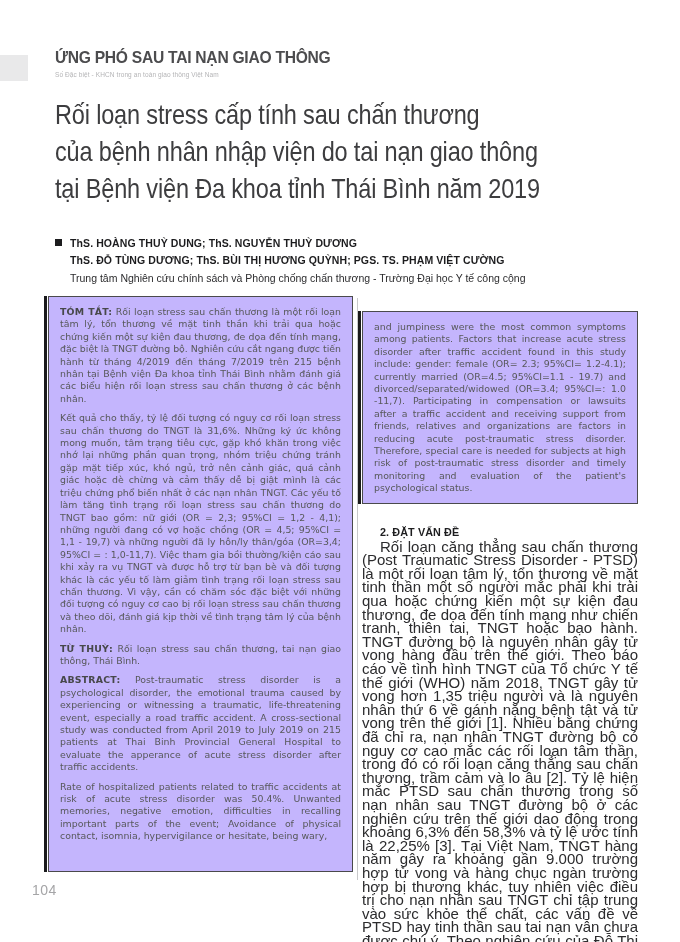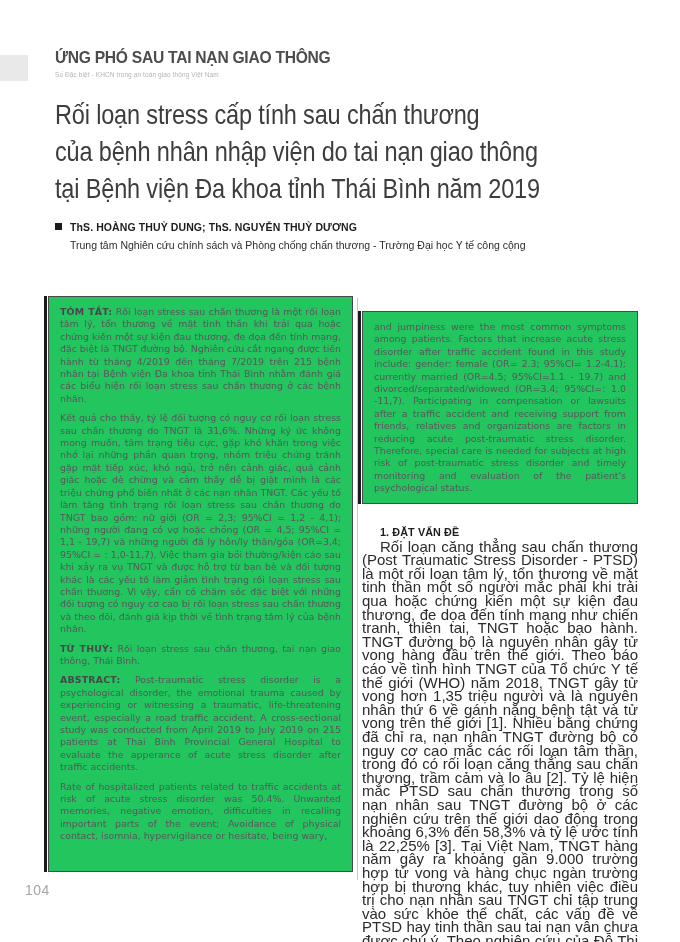--- a/index.html
+++ b/index.html
@@ -21,35 +21,35 @@
 
   
   .article-title{
     position:absolute;left:55px;top:96px;width:640px;margin:0;
     font-size:28px;font-weight:500;color:#3d3d3f;line-height:37px;
     transform:scaleX(0.84);transform-origin:left top;white-space:nowrap;
     letter-spacing:-0.2px;
   }
 
   
-  .authors{position:absolute;left:55px;top:219px;width:600px;}
+  .authors{position:absolute;left:55px;top:235px;width:600px;}
   .author-line{font-size:10.5px;font-weight:700;color:#1c1c1e;line-height:17px;padding-left:15px;letter-spacing:0.1px;}
   .author-line.first{padding-left:0;}
   .sq-bullet{display:inline-block;width:7px;height:7px;background:#1c1c1e;margin-right:8px;vertical-align:1px;}
   .affiliation{font-size:10.5px;font-weight:400;color:#2b2b2d;line-height:17px;padding-left:15px;margin-top:1px;}
 
   
   .columns{position:absolute;left:48px;top:296px;width:590px;}
   .col-left{position:absolute;left:0;top:0;width:305px;}
   .col-right{position:absolute;left:314px;top:15px;width:276px;}
   .col-sep{position:absolute;left:308.5px;top:2px;width:1px;height:582px;background:#c9c9cb;}
 
   
   .vbox{
-    position:relative;border:1px solid #4a4a4c;background:#22c55e;
+    position:relative;border:1px solid #4a4a4c;background:#c4b5fd;
     padding:9px 11px 8px 11px;box-sizing:border-box;
     font-family:"DejaVu Sans",sans-serif;font-size:9.4px;color:#57585a;
     line-height:12.4px;text-align:justify;
   }
   .vbox::before{
     content:"";position:absolute;left:-5px;top:-1px;bottom:-1px;width:2.5px;background:#1a1a1c;
   }
   .vbox p{margin:0 0 7px 0;}
   .vbox p:last-child{margin-bottom:0;}
   .vbox strong{color:#47484a;font-weight:700;letter-spacing:0.2px;}
@@ -59,21 +59,21 @@
   .section{margin-top:22px;color:#27272a;}
   .section h2{
     margin:0 0 2px 0;font-size:10.8px;font-weight:700;color:#1d1d1f;
     text-indent:18px;letter-spacing:0.1px;
   }
   .section p{
     margin:0;font-size:15px;line-height:13.6px;text-align:justify;
     text-indent:18px;color:#2b2b2d;
   }
 
-  .page-number{position:absolute;left:25px;top:882px;font-size:14px;color:#a5a5a7;font-weight:300;letter-spacing:0.5px;}
+  .page-number{position:absolute;left:32px;top:882px;font-size:14px;color:#a5a5a7;font-weight:300;letter-spacing:0.5px;}
 </style>
 </head>
 <body>
 
 <div class="page">
 
   <div class="header-tab"></div>
 
   <header class="journal-header">
     <div class="journal-title">ỨNG PHÓ SAU TAI NẠN GIAO THÔNG</div>
@@ -83,20 +83,21 @@
   <h1 class="article-title">
     <span>Rối loạn stress cấp tính sau chấn thương</span><br>
     <span>của bệnh nhân nhập viện do tai nạn giao thông</span><br>
     <span>tại Bệnh viện Đa khoa tỉnh Thái Bình năm 2019</span>
   </h1>
 
   <div class="authors">
     <div class="author-line first">
       <span class="sq-bullet"></span><span>ThS. HOÀNG THUỲ DUNG; ThS. NGUYỄN THUỲ DƯƠNG</span>
     </div>
+    <div class="author-line">ThS. ĐỖ TÙNG DƯƠNG; ThS. BÙI THỊ HƯƠNG QUỲNH; PGS. TS. PHẠM VIỆT CƯỜNG</div>
     <div class="affiliation">Trung tâm Nghiên cứu chính sách và Phòng chống chấn thương - Trường Đại học Y tế công cộng</div>
   </div>
 
   <div class="columns">
 
     <div class="col-left">
       <div class="vbox vbox-left">
         <p><strong>TÓM TẮT:</strong> <span>Rối loạn stress sau chấn thương là một rối loạn tâm lý, tổn thương về mặt tinh thần khi trải qua hoặc chứng kiến một sự kiện đau thương, đe dọa đến tính mạng, đặc biệt là TNGT đường bộ. Nghiên cứu cắt ngang được tiến hành từ tháng 4/2019 đến tháng 7/2019 trên 215 bệnh nhân tại Bệnh viện Đa khoa tỉnh Thái Bình nhằm đánh giá các biểu hiện rối loạn stress sau chấn thương ở các bệnh nhân.</span></p>
         <p>Kết quả cho thấy, tỷ lệ đối tượng có nguy cơ rối loạn stress sau chấn thương do TNGT là 31,6%. Những ký ức không mong muốn, tâm trạng tiêu cực, gặp khó khăn trong việc nhớ lại những phần quan trọng, nhóm triệu chứng tránh gặp mặt tiếp xúc, khó ngủ, trở nên cảnh giác, quá cảnh giác hoặc dè chừng và cảm thấy dễ bị giật mình là các triệu chứng phổ biến nhất ở các nạn nhân TNGT. Các yếu tố làm tăng tình trạng rối loạn stress sau chấn thương do TNGT bao gồm: nữ giới (OR = 2,3; 95%CI = 1,2 - 4,1); những người đang có vợ hoặc chồng (OR = 4,5; 95%CI = 1,1 - 19,7) và những người đã ly hôn/ly thân/góa (OR=3,4; 95%CI = : 1,0-11,7). Việc tham gia bồi thường/kiện cáo sau khi xảy ra vụ TNGT và được hỗ trợ từ bạn bè và đối tượng khác là các yếu tố làm giảm tình trạng rối loạn stress sau chấn thương. Vì vậy, cần có chăm sóc đặc biệt với những đối tượng có nguy cơ cao bị rối loạn stress sau chấn thương và theo dõi, đánh giá kịp thời về tình trạng tâm lý của bệnh nhân.</p>
         <p><strong>TỪ THUỲ:</strong> <span>Rối loạn stress sau chấn thương, tai nạn giao thông, Thái Bình.</span></p>
@@ -106,21 +107,21 @@
     </div>
 
     <div class="col-sep"></div>
 
     <div class="col-right">
       <div class="vbox">
         <p>and jumpiness were the most common symptoms among patients. Factors that increase acute stress disorder after traffic accident found in this study include: gender: female (OR= 2.3; 95%CI= 1.2-4.1); currently married (OR=4.5; 95%CI=1.1 - 19.7) and divorced/separated/widowed (OR=3.4; 95%CI=: 1.0 -11,7). Participating in compensation or lawsuits after a traffic accident and receiving support from friends, relatives and organizations are factors in reducing acute post-traumatic stress disorder. Therefore, special care is needed for subjects at high risk of post-traumatic stress disorder and timely monitoring and evaluation of the patient's psychological status.</p>
       </div>
 
       <div class="section">
-        <h2>1. ĐẶT VẤN ĐỀ</h2>
+        <h2>2. ĐẶT VẤN ĐỀ</h2>
         <p>Rối loạn căng thẳng sau chấn thương (Post Traumatic Stress Disorder - PTSD) là một rối loạn tâm lý, tổn thương về mặt tinh thần một số người mắc phải khi trải qua hoặc chứng kiến một sự kiện đau thương, đe dọa đến tính mạng như chiến tranh, thiên tai, TNGT hoặc bạo hành. TNGT đường bộ là nguyên nhân gây tử vong hàng đầu trên thế giới. Theo báo cáo về tình hình TNGT của Tổ chức Y tế thế giới (WHO) năm 2018, TNGT gây tử vong hơn 1,35 triệu người và là nguyên nhân thứ 6 về gánh nặng bệnh tật và tử vong trên thế giới [1]. Nhiều bằng chứng đã chỉ ra, nạn nhân TNGT đường bộ có nguy cơ cao mắc các rối loạn tâm thần, trong đó có rối loạn căng thẳng sau chấn thương, trầm cảm và lo âu [2]. Tỷ lệ hiện mắc PTSD sau chấn thương trong số nạn nhân sau TNGT đường bộ ở các nghiên cứu trên thế giới dao động trong khoảng 6,3% đến 58,3% và tỷ lệ ước tính là 22,25% [3]. Tại Việt Nam, TNGT hàng năm gây ra khoảng gần 9.000 trường hợp tử vong và hàng chục ngàn trường hợp bị thương khác, tuy nhiên việc điều trị cho nạn nhân sau TNGT chỉ tập trung vào sức khỏe thể chất, các vấn đề về PTSD hay tinh thần sau tai nạn vẫn chưa được chú ý. Theo nghiên cứu của Đỗ Thị Hạnh Trang (2019)</p>
       </div>
     </div>
 
   </div>
 
   <div class="page-number">104</div>
 
 </div>
 

